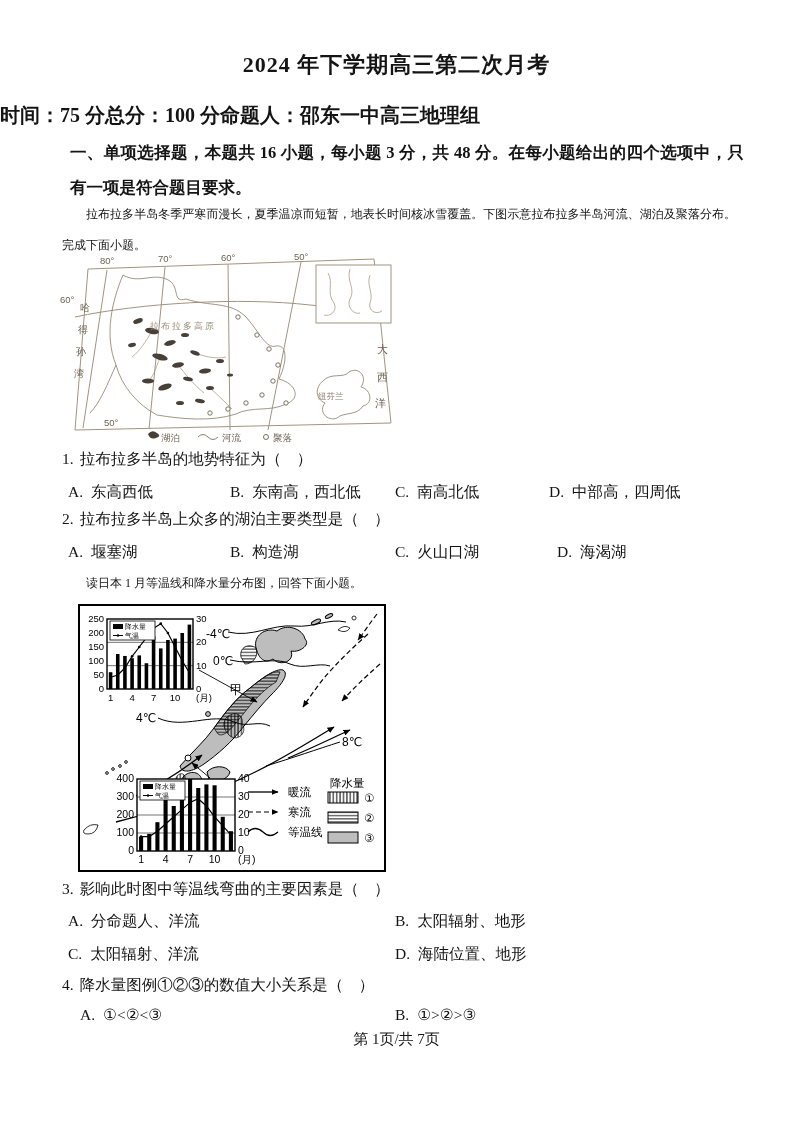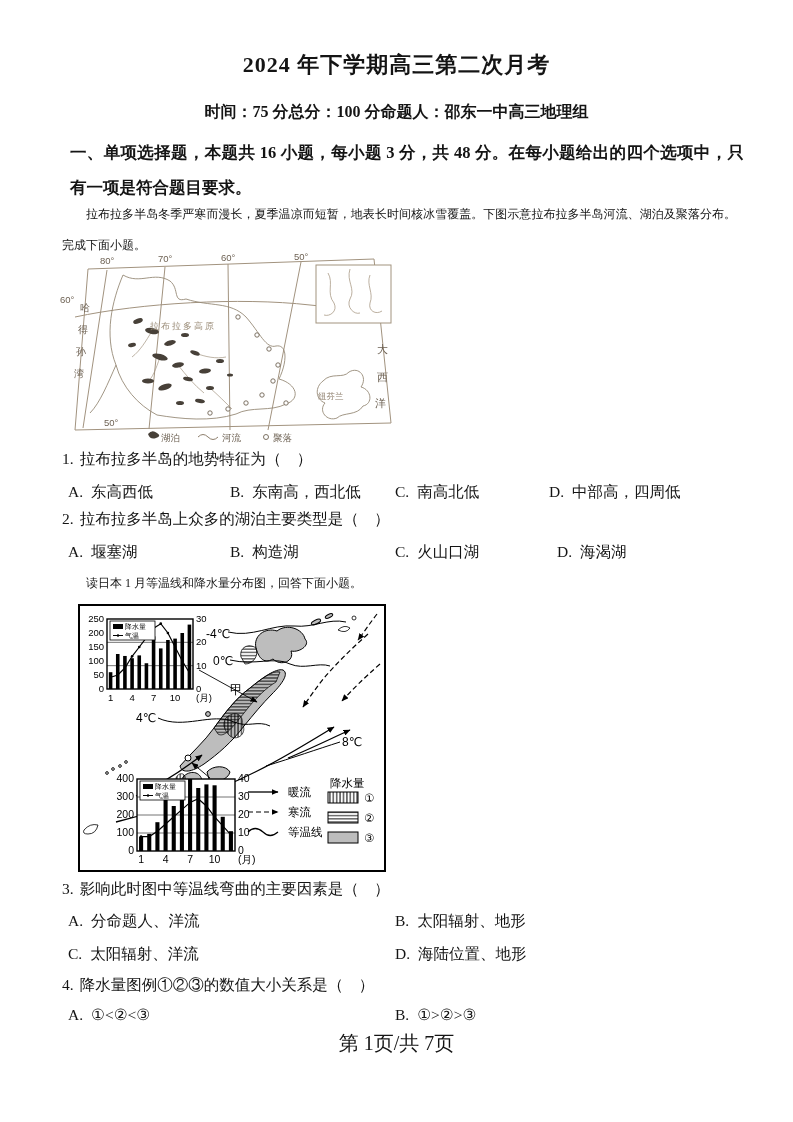--- a/index.html
+++ b/index.html
@@ -1,30 +1,30 @@
 <!DOCTYPE html>
 <html><head>
 <meta charset="utf-8">
 <style>
   html,body{margin:0;padding:0;}
   body{width:793px;height:1122px;background:#ffffff;position:relative;overflow:hidden;
        font-family:"Liberation Serif","DejaVu Serif",serif;color:#141414;}
   .abs{position:absolute;}
   .title{top:50px;left:0;width:100%;text-align:center;font-size:22px;font-weight:bold;letter-spacing:1px;}
-  .meta{top:102px;left:0;width:100%;text-align:center;font-size:16px;font-weight:bold;}
+  .meta{top:102px;left:0;width:100%;text-align:left;font-size:20px;font-weight:bold;}
   .intro{top:135px;left:62px;width:674px;font-size:16.5px;font-weight:bold;line-height:35px;text-align:justify;margin-left:8px;}
   .passage{left:62px;width:674px;font-size:12px;line-height:31px;text-indent:2em;text-align:justify;}
   .p1{top:199px;}
   .p2{top:568px;}
   .stem{left:62px;font-size:15.5px;white-space:nowrap;}
   .stem .qnum{margin-right:6px;}
   .optrow{left:0;top:0;width:100%;height:22px;font-size:15.5px;padding-left:38px;}
   .opt{position:absolute;white-space:nowrap;}
   .opt .otxt{margin-left:8px;}
-  .footer{top:1030px;left:0;width:100%;text-align:center;font-size:20px;}
+  .footer{top:1030px;left:0;width:100%;text-align:center;font-size:15px;}
   .fig1{top:253px;left:60px;width:340px;height:193px;}
   .fig2{top:604px;left:78px;width:308px;height:268px;border:2px solid #000;box-sizing:border-box;background:#fff;}
   svg text{font-family:"Liberation Sans","DejaVu Sans",sans-serif;}
 </style>
 </head>
 <body>
 
 <div class="abs title">2024 年下学期高三第二次月考</div>
 <div class="abs meta">时间：75 分总分：100 分命题人：邵东一中高三地理组</div>
 <div class="abs intro">一、单项选择题，本题共 16 小题，每小题 3 分，共 48 分。在每小题给出的四个选项中，只有一项是符合题目要求。</div>
@@ -338,17 +338,17 @@
   <span class="opt" style="left:395px"><span>B.</span><span class="otxt">太阳辐射、地形</span></span>
 </div>
 <div class="abs optrow" style="top:944px">
   <span class="opt" style="left:68px"><span>C.</span><span class="otxt">太阳辐射、洋流</span></span>
   <span class="opt" style="left:395px"><span>D.</span><span class="otxt">海陆位置、地形</span></span>
 </div>
 <div class="abs stem" style="top:975px">
   <span class="qnum">4.</span><span>降水量图例①②③的数值大小关系是（　）</span>
 </div>
 <div class="abs optrow" style="top:1006px">
-  <span class="opt" style="left:68px"><span>A.</span><span class="otxt">①&lt;②&lt;③</span></span>
+  <span class="opt" style="left:80px"><span>A.</span><span class="otxt">①&lt;②&lt;③</span></span>
   <span class="opt" style="left:395px"><span>B.</span><span class="otxt">①&gt;②&gt;③</span></span>
 </div>
 
 <div class="abs footer">第 1页/共 7页</div>
 
 </body></html>

